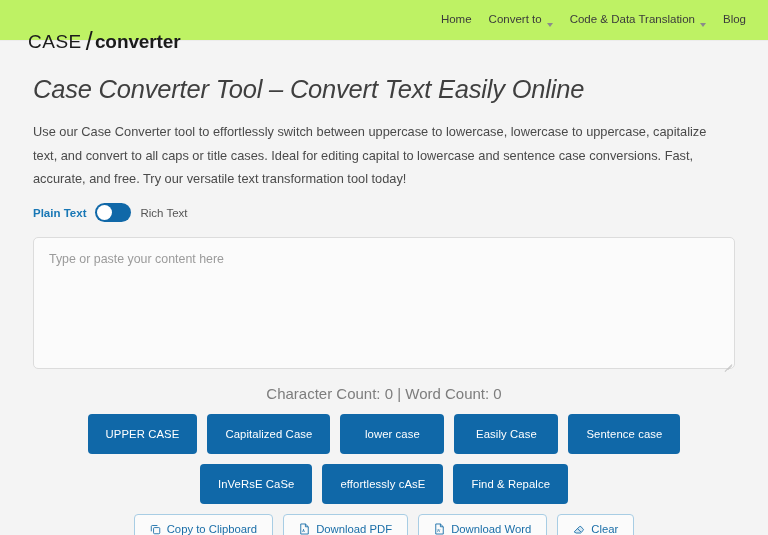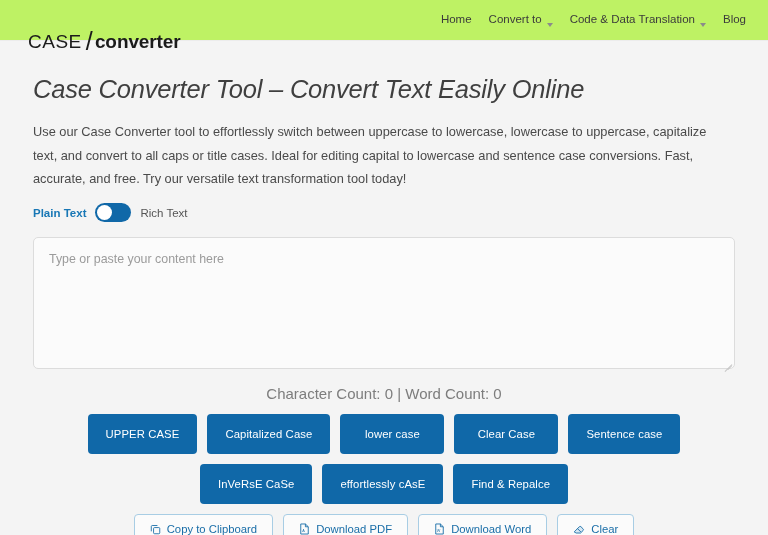--- a/index.html
+++ b/index.html
@@ -262,21 +262,21 @@
   </div>
 
   <div class="counter">Character Count: 0 | Word Count: 0</div>
 
   <div class="btn-rows">
 
     <div class="btn-row">
       <button class="btn-primary">UPPER CASE</button>
       <button class="btn-primary">Capitalized Case</button>
       <button class="btn-primary">lower case</button>
-      <button class="btn-primary">Clear Case</button>
+      <button class="btn-primary">Easily Case</button>
       <button class="btn-primary">Sentence case</button>
     </div>
 
     <div class="btn-row">
       <button class="btn-primary">InVeRsE CaSe</button>
       <button class="btn-primary">effortlessly cAsE</button>
       <button class="btn-primary">Find &amp; Repalce</button>
     </div>
 
     <div class="btn-row">

